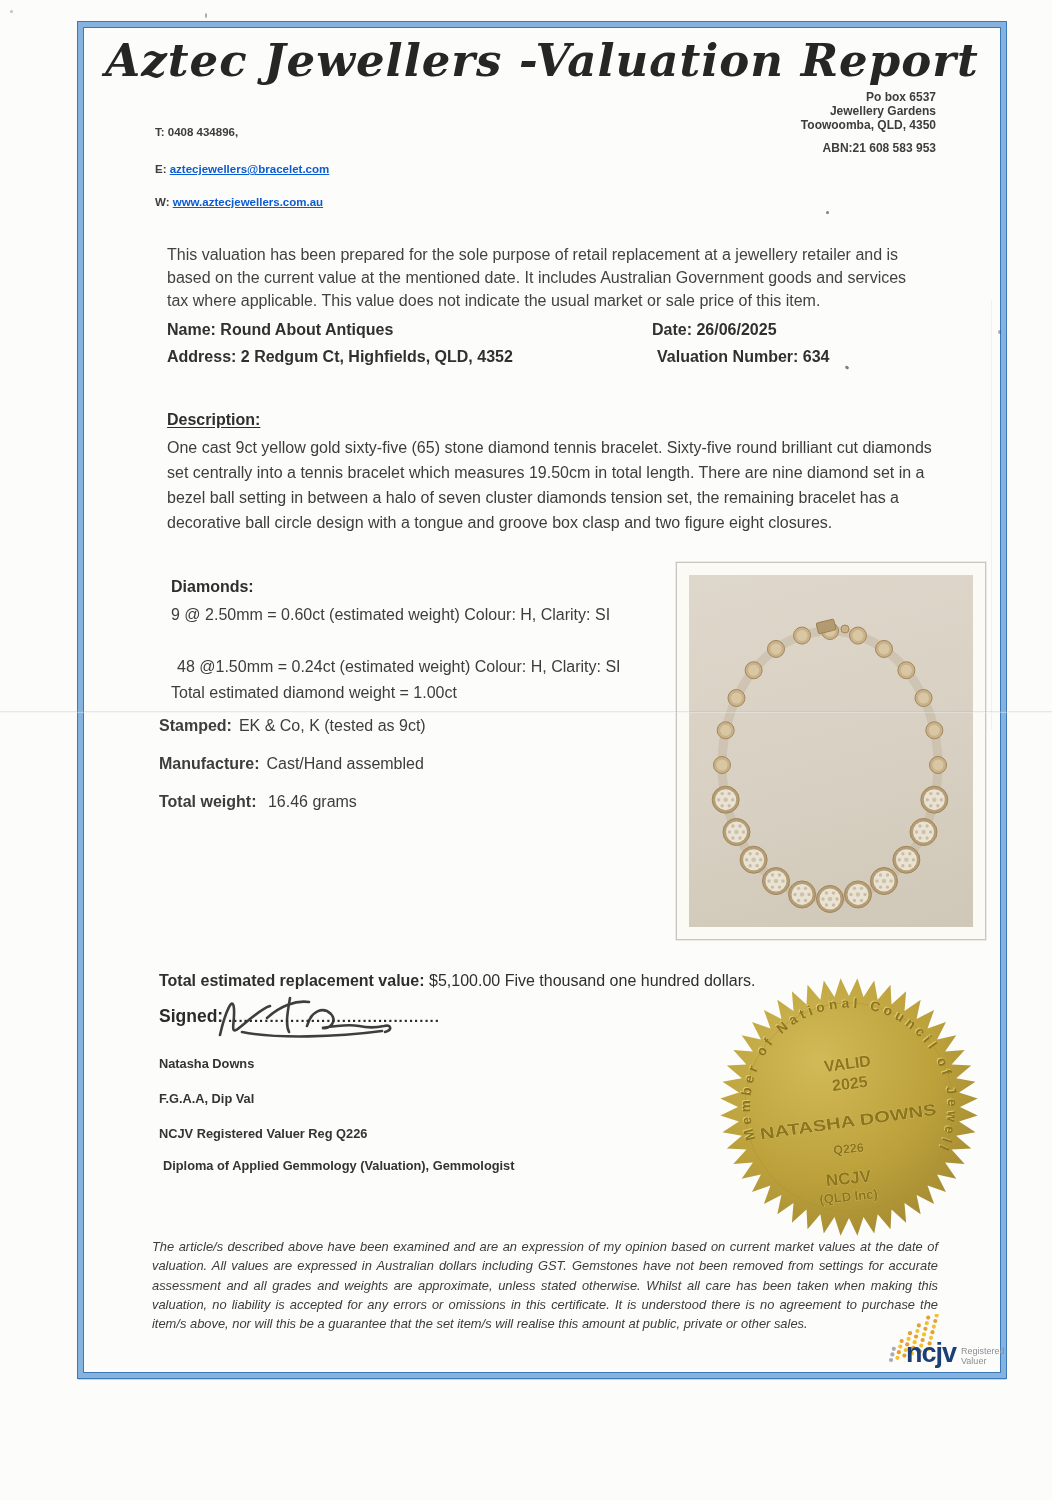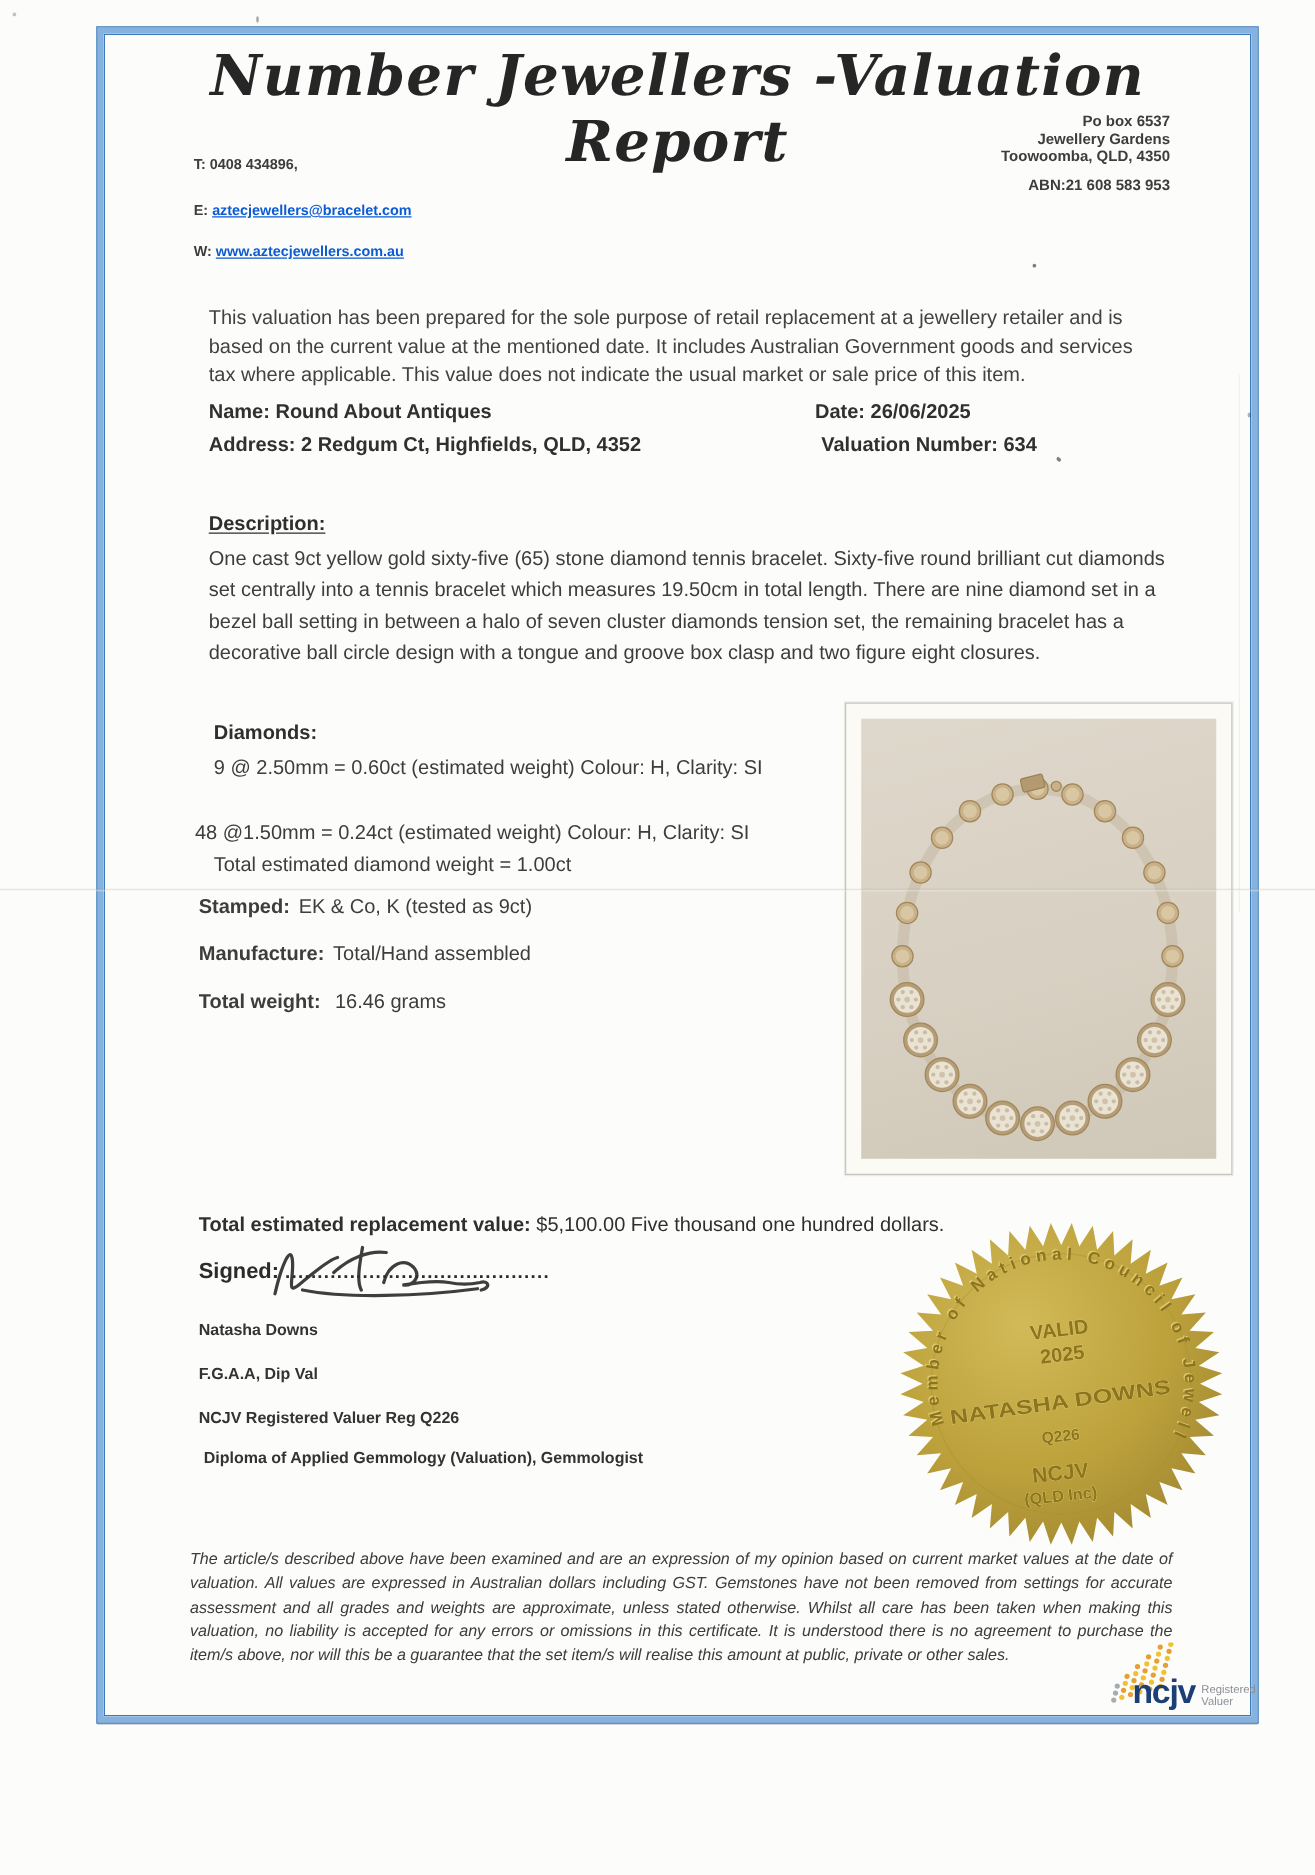--- a/index.html
+++ b/index.html
@@ -36,21 +36,21 @@
   .speck{background:#3c3c3c;border-radius:50%;opacity:.65;}
   .sig-svg{left:212px;top:985px;width:210px;height:60px;z-index:5;}
 </style>
 </head>
 <body>
 
 <div class="page">
 
   <div class="abs frame"></div>
 
-  <div class="abs title">Number Jewellers -Valuation Report</div>
+  <div class="abs title">Aztec Jewellers -Valuation Report</div>
 
   <div class="abs contact" style="left:155px;top:126px;">
     <span>T:</span>
     <span>0408 434896,</span>
   </div>
   <div class="abs contact" style="left:155px;top:163px;">
     <span>E:</span>
     <span class="link">aztecjewellers@bracelet.com</span>
   </div>
   <div class="abs contact" style="left:155px;top:196px;">
@@ -70,28 +70,28 @@
   <div class="abs meta" style="left:167px;top:321px;">Name: Round About Antiques</div>
   <div class="abs meta" style="left:167px;top:348px;">Address: 2 Redgum Ct, Highfields, QLD, 4352</div>
   <div class="abs meta" style="left:652px;top:321px;">Date: 26/06/2025</div>
   <div class="abs meta" style="left:657px;top:348px;">Valuation Number: 634</div>
 
   <div class="abs h" style="left:167px;top:411px;"><u>Description:</u></div>
   <div class="abs body-text" style="left:167px;top:436px;width:778px;">One cast 9ct yellow gold sixty-five (65) stone diamond tennis bracelet. Sixty-five round brilliant cut diamonds set centrally into a tennis bracelet which measures 19.50cm in total length. There are nine diamond set in a bezel ball setting in between a halo of seven cluster diamonds tension set, the remaining bracelet has a decorative ball circle design with a tongue and groove box clasp and two figure eight closures.</div>
 
   <div class="abs h" style="left:171px;top:578px;">Diamonds:</div>
   <div class="abs dline" style="left:171px;top:602px;">9 @ 2.50mm = 0.60ct (estimated weight) Colour: H, Clarity: SI</div>
-  <div class="abs dline" style="left:156px;top:654px;">48 @1.50mm = 0.24ct (estimated weight) Colour: H, Clarity: SI</div>
+  <div class="abs dline" style="left:177px;top:654px;">48 @1.50mm = 0.24ct (estimated weight) Colour: H, Clarity: SI</div>
   <div class="abs dline" style="left:171px;top:680px;">Total estimated diamond weight = 1.00ct</div>
 
   <div class="abs lrow" style="left:159px;top:717px;">
     <span class="b">Stamped:</span><span class="val">EK &amp; Co, K (tested as 9ct)</span>
   </div>
   <div class="abs lrow" style="left:159px;top:755px;">
-    <span class="b">Manufacture:</span><span class="val">Total/Hand assembled</span>
+    <span class="b">Manufacture:</span><span class="val">Cast/Hand assembled</span>
   </div>
   <div class="abs lrow" style="left:159px;top:793px;">
     <span class="b">Total weight:</span><span class="val"> 16.46 grams</span>
   </div>
 
   <div class="abs photo">
     <div class="photo-inner">
       <svg width="284" height="352" viewBox="0 0 284 352">
         <ellipse cx="141" cy="190" rx="108" ry="134" fill="none" stroke="#c3b69f" stroke-width="9" opacity="0.5"></ellipse>
         <g id="bracelet-g">

